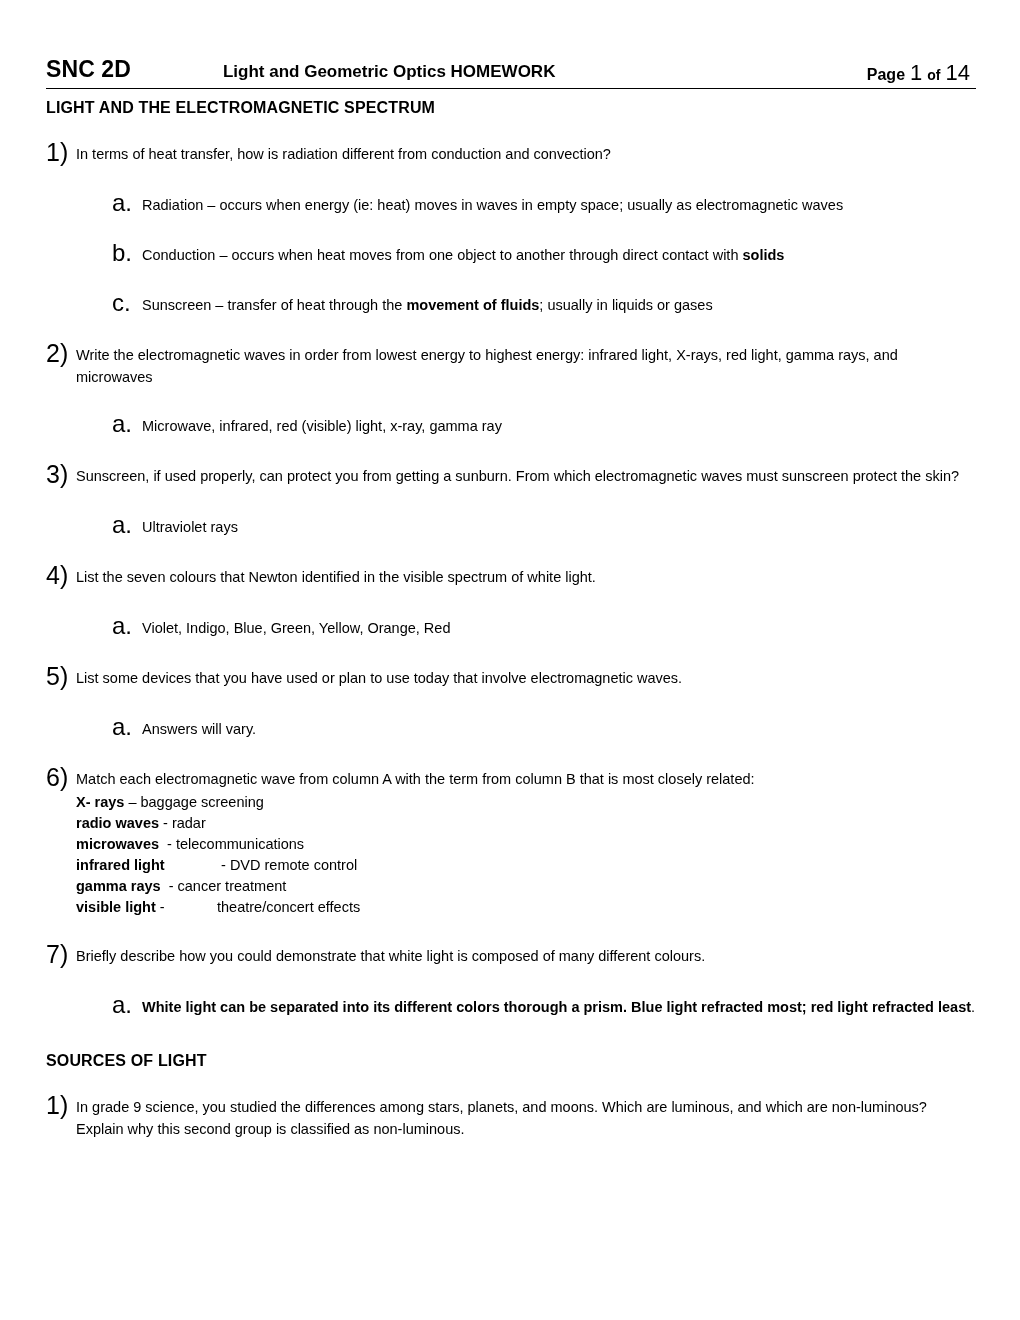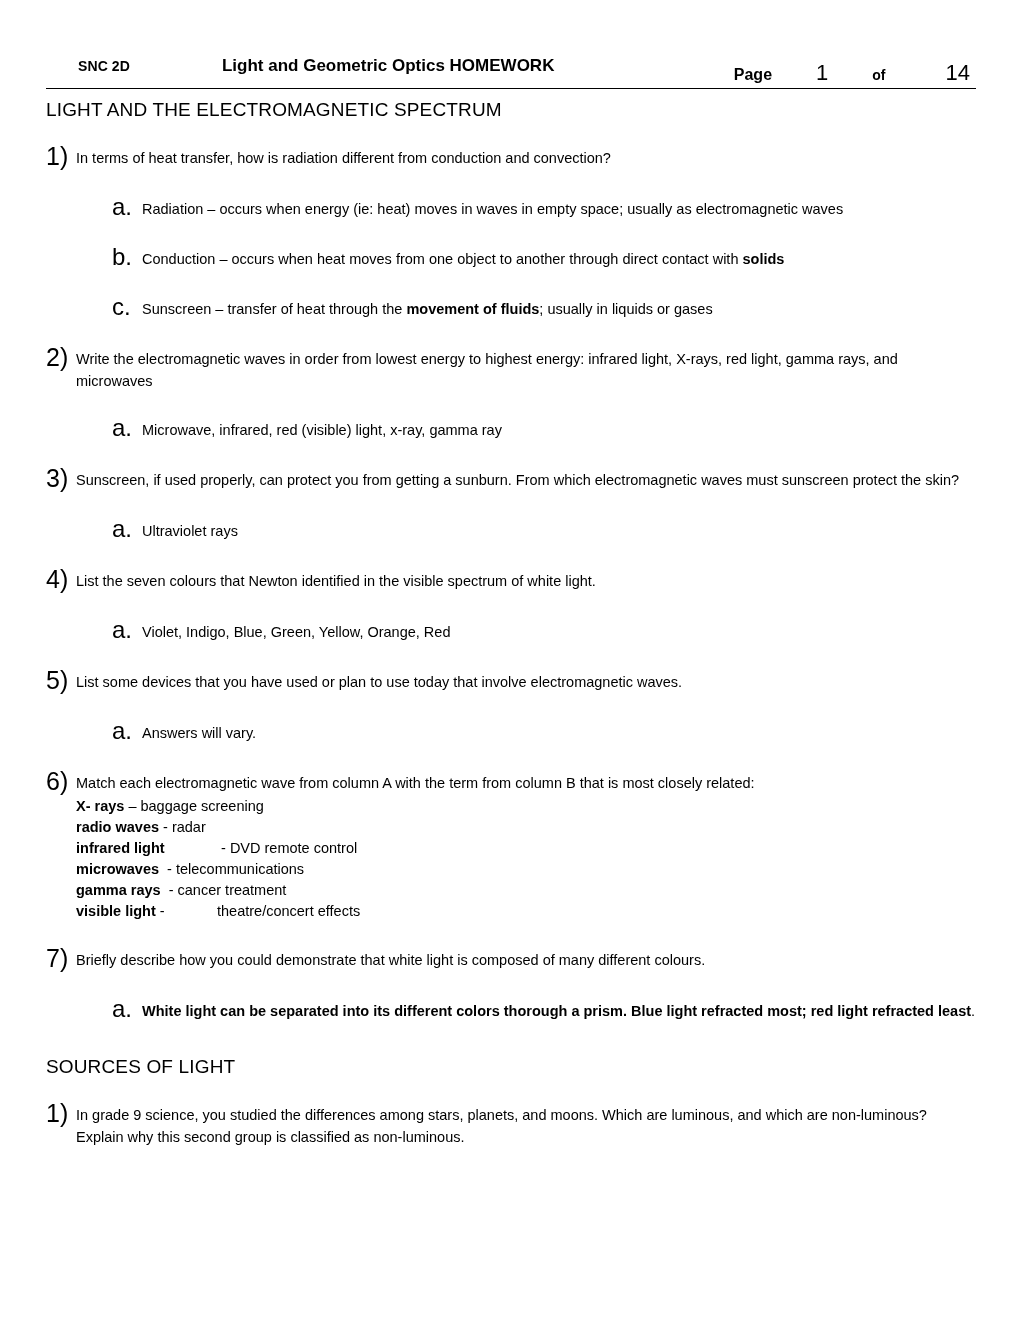--- a/index.html
+++ b/index.html
@@ -28,62 +28,60 @@
   .doc-header {
     position: relative;
     border-bottom: 1.6px solid #000;
     padding-bottom: 2px;
     height: 30px;
     display: flex;
     align-items: baseline;
     white-space: nowrap;
   }
   .hdr-course {
-    font-size: 14px;
+    font-size: 23px;
     font-weight: bold;
     letter-spacing: 0.1px;
-    margin-left: 32px;
   }
   .hdr-title {
     font-size: 17px;
     font-weight: bold;
     margin-left: 92px;
   }
   .hdr-page {
     position: absolute;
     right: 6px;
     bottom: 2px;
     display: flex;
     align-items: baseline;
     white-space: nowrap;
-    gap: 39px;
   }
   .hdr-page-word {
     font-size: 16px;
     font-weight: bold;
   }
   .hdr-page-num {
     font-size: 22px;
     font-weight: normal;
     margin-left: 5px;
   }
   .hdr-page-of {
     font-size: 14px;
     font-weight: bold;
     margin-left: 5px;
   }
   .hdr-page-total {
     font-size: 22px;
     font-weight: normal;
-    margin-left: 21px;
+    margin-left: 5px;
   }
 
   .section-heading {
-    font-size: 19px;
-    font-weight: normal;
+    font-size: 16px;
+    font-weight: bold;
     letter-spacing: 0.15px;
     margin-top: 10px;
   }
 
   
   .q-row {
     display: flex;
     align-items: flex-start;
     margin-top: 26px;
   }
@@ -221,22 +219,22 @@
     <span class="a-body">Answers will vary.</span>
   </div>
 
   <div class="q-row">
     <span class="q-marker">6)</span>
     <span class="q-body">
       <span>Match each electromagnetic wave from column A with the term from column B that is most closely related:</span>
       <div class="column-list">
         <div class="cl-row"><span class="cl-term">X- rays</span><span class="cl-desc"> – baggage screening</span></div>
         <div class="cl-row"><span class="cl-term">radio waves</span><span class="cl-desc"> - radar</span></div>
+        <div class="cl-row"><span class="cl-term">microwaves</span><span class="cl-desc">  - telecommunications</span></div>
         <div class="cl-row"><span class="cl-term">infrared light</span><span class="cl-desc">              - DVD remote control</span></div>
-        <div class="cl-row"><span class="cl-term">microwaves</span><span class="cl-desc">  - telecommunications</span></div>
         <div class="cl-row"><span class="cl-term">gamma rays</span><span class="cl-desc">  - cancer treatment</span></div>
         <div class="cl-row"><span class="cl-term">visible light</span><span class="cl-desc"> -             theatre/concert effects</span></div>
       </div>
     </span>
   </div>
 
   <div class="q-row">
     <span class="q-marker">7)</span>
     <span class="q-body">Briefly describe how you could demonstrate that white light is composed of many different colours.</span>
   </div>

